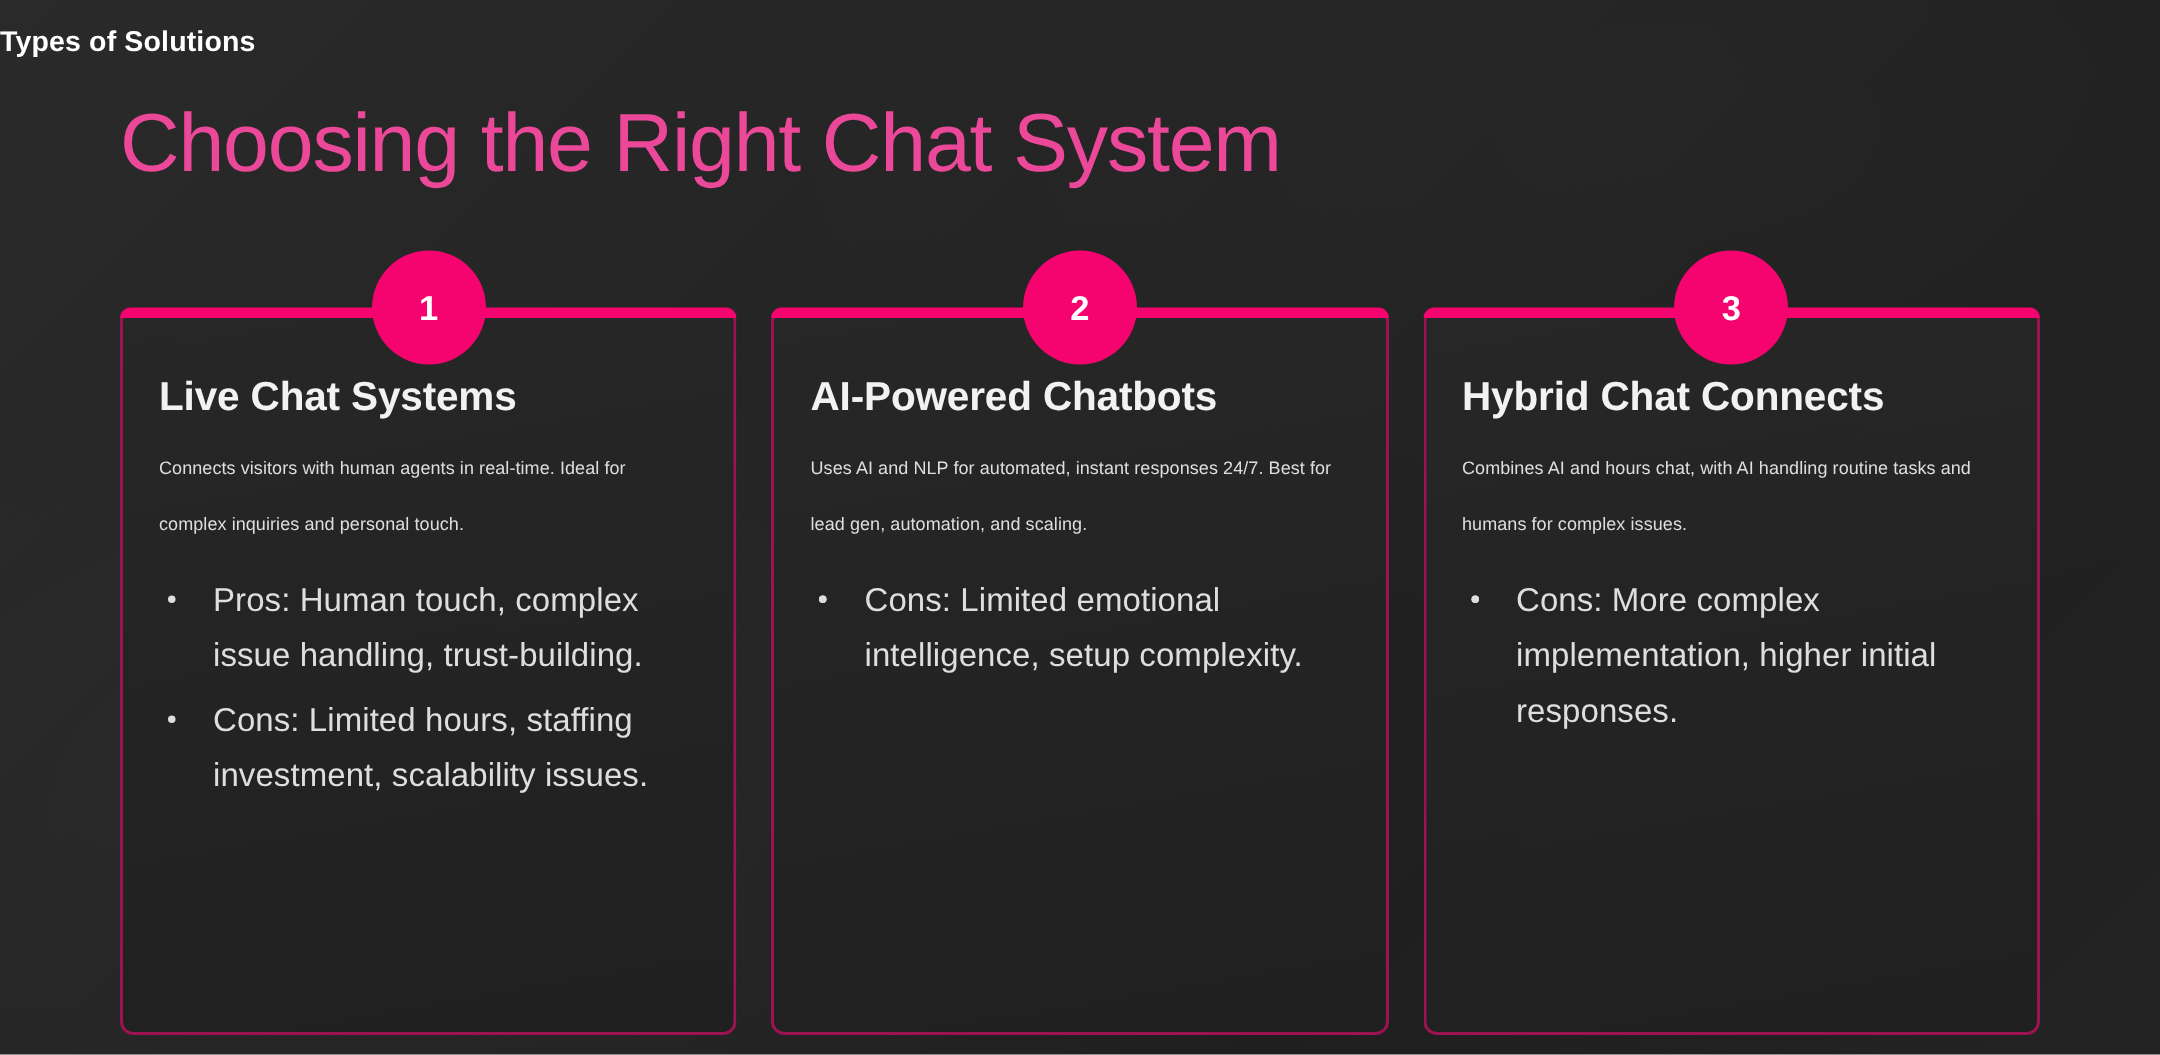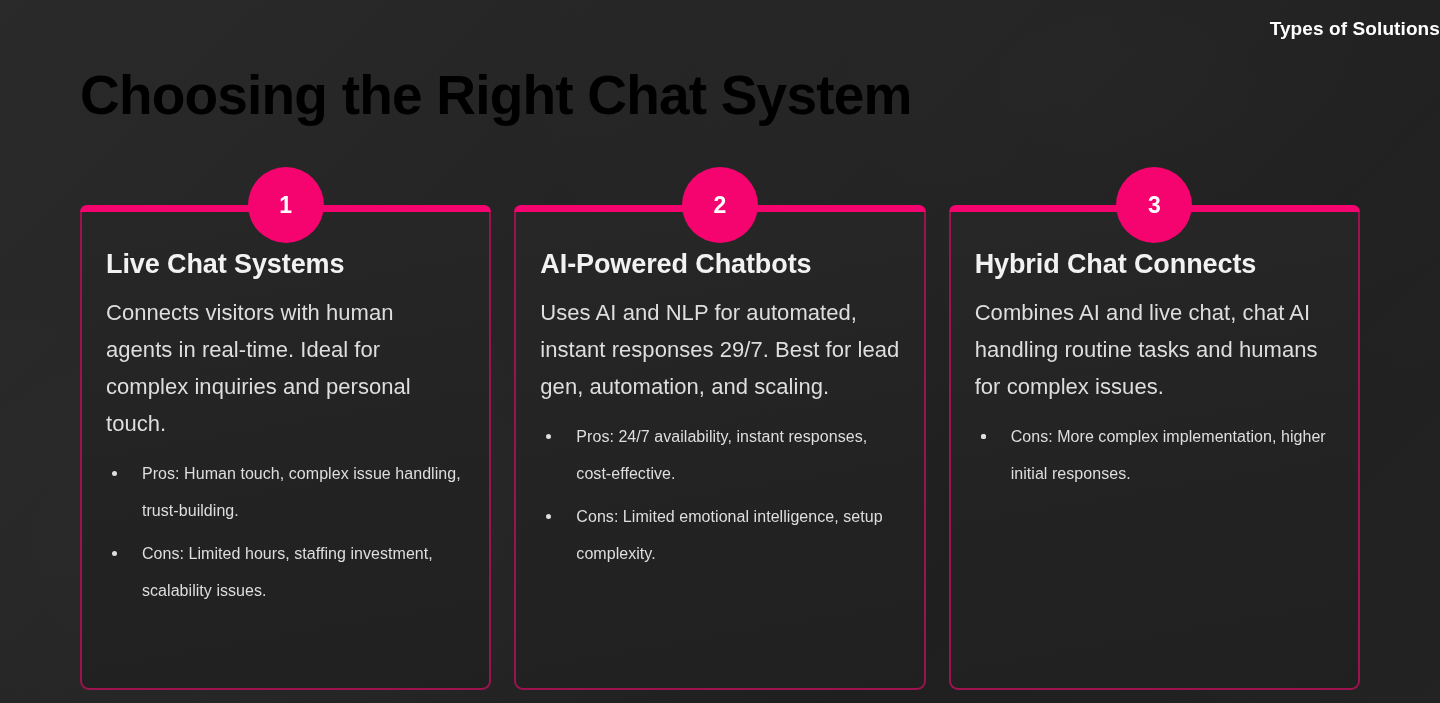--- a/index.html
+++ b/index.html
@@ -15,34 +15,34 @@
       radial-gradient(ellipse 900px 520px at 22% 78%, rgba(255,255,255,0.022) 0%, rgba(255,255,255,0) 62%),
       radial-gradient(ellipse 1100px 620px at 78% 12%, rgba(255,255,255,0.018) 0%, rgba(255,255,255,0) 60%),
       linear-gradient(135deg, #2a2a2a 0%, #242424 38%, #1f1f1f 72%, #232323 100%);
     font-family: "Liberation Sans", sans-serif;
     color: #ffffff;
     position: relative;
   }
 
   
   .eyebrow {
-    text-align: right;
+    text-align: left;
     font-size: 19px;
     font-weight: bold;
     letter-spacing: 0.1px;
     color: #ffffff;
     padding-top: 17px;
     line-height: 23px;
   }
 
   .page-title {
     font-size: 55px;
-    font-weight: bold;
+    font-weight: normal;
     letter-spacing: -0.8px;
-    color: #000000;
+    color: #ec4899;
     margin-left: 80px;
     margin-top: 24px;
     line-height: 62px;
   }
 
   
   .cards {
     position: absolute;
     top: 205px;
     left: 80px;
@@ -95,35 +95,35 @@
   .card-title {
     font-size: 27px;
     font-weight: bold;
     color: #f2f2f2;
     letter-spacing: -0.1px;
     line-height: 26px;
     margin-bottom: 17px;
   }
 
   .card-desc {
-    font-size: 22px;
+    font-size: 12px;
     color: #dedede;
     line-height: 37px;
     font-weight: normal;
     letter-spacing: 0.05px;
   }
 
   .card-list {
     list-style: none;
     margin-top: 13px;
   }
 
   .card-list li {
     position: relative;
-    font-size: 16px;
+    font-size: 22px;
     color: #dedede;
     line-height: 37px;
     padding-left: 36px;
     margin-bottom: 6px;
     letter-spacing: 0.05px;
   }
 
   .card-list li .bullet-dot {
     position: absolute;
     left: 6px;
@@ -159,38 +159,37 @@
           <span class="bullet-dot"></span>
           <span>Cons: Limited hours, staffing investment, scalability issues.</span>
         </li>
       </ul>
     </div>
 
     <div class="card">
       <div class="card-toprail"></div>
       <div class="badge">2</div>
       <div class="card-title">AI-Powered Chatbots</div>
-      <div class="card-desc">Uses AI and NLP for automated, instant responses 29/7. Best for lead gen, automation, and scaling.</div>
+      <div class="card-desc">Uses AI and NLP for automated, instant responses 24/7. Best for lead gen, automation, and scaling.</div>
       <ul class="card-list">
         <li>
           <span class="bullet-dot"></span>
-          <span>Pros: 24/7 availability, instant responses, cost-effective.</span>
         </li>
         <li>
           <span class="bullet-dot"></span>
           <span>Cons: Limited emotional intelligence, setup complexity.</span>
         </li>
       </ul>
     </div>
 
     <div class="card">
       <div class="card-toprail"></div>
       <div class="badge">3</div>
       <div class="card-title">Hybrid Chat Connects</div>
-      <div class="card-desc">Combines AI and live chat, chat AI handling routine tasks and humans for complex issues.</div>
+      <div class="card-desc">Combines AI and hours chat, with AI handling routine tasks and humans for complex issues.</div>
       <ul class="card-list">
         <li>
           <span class="bullet-dot"></span>
         </li>
         <li>
           <span class="bullet-dot"></span>
           <span>Cons: More complex implementation, higher initial responses.</span>
         </li>
       </ul>
     </div>

